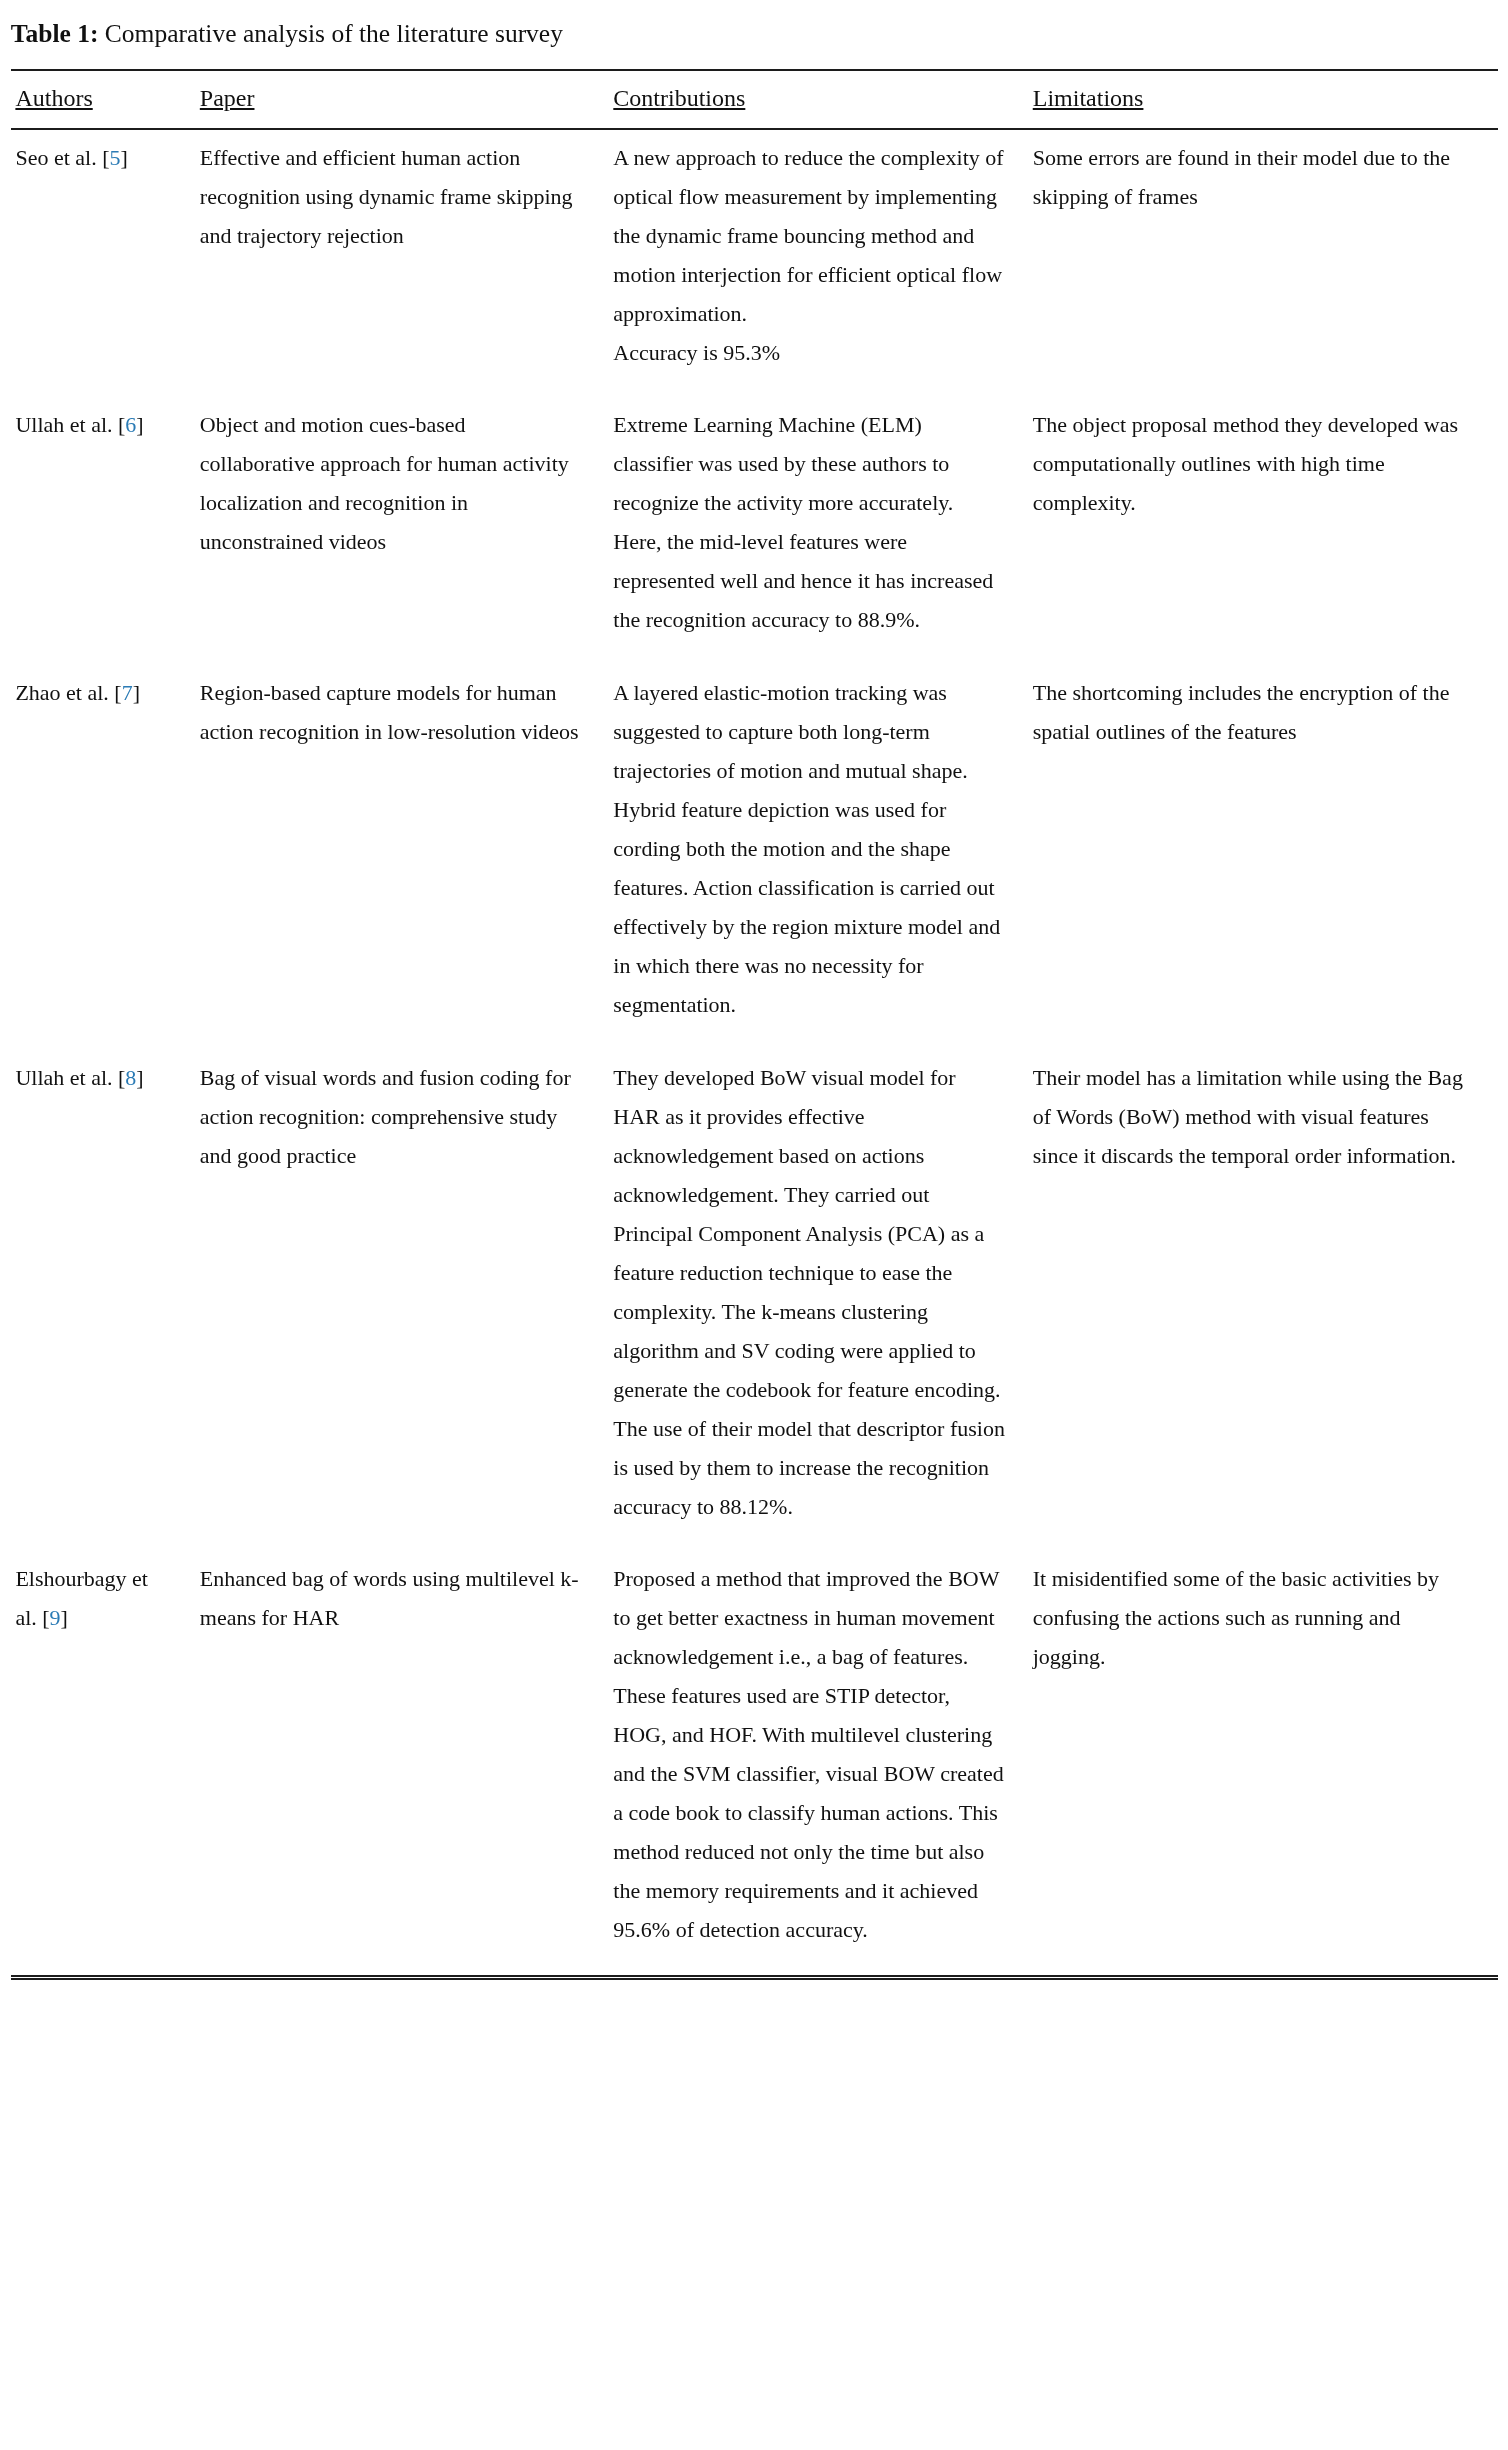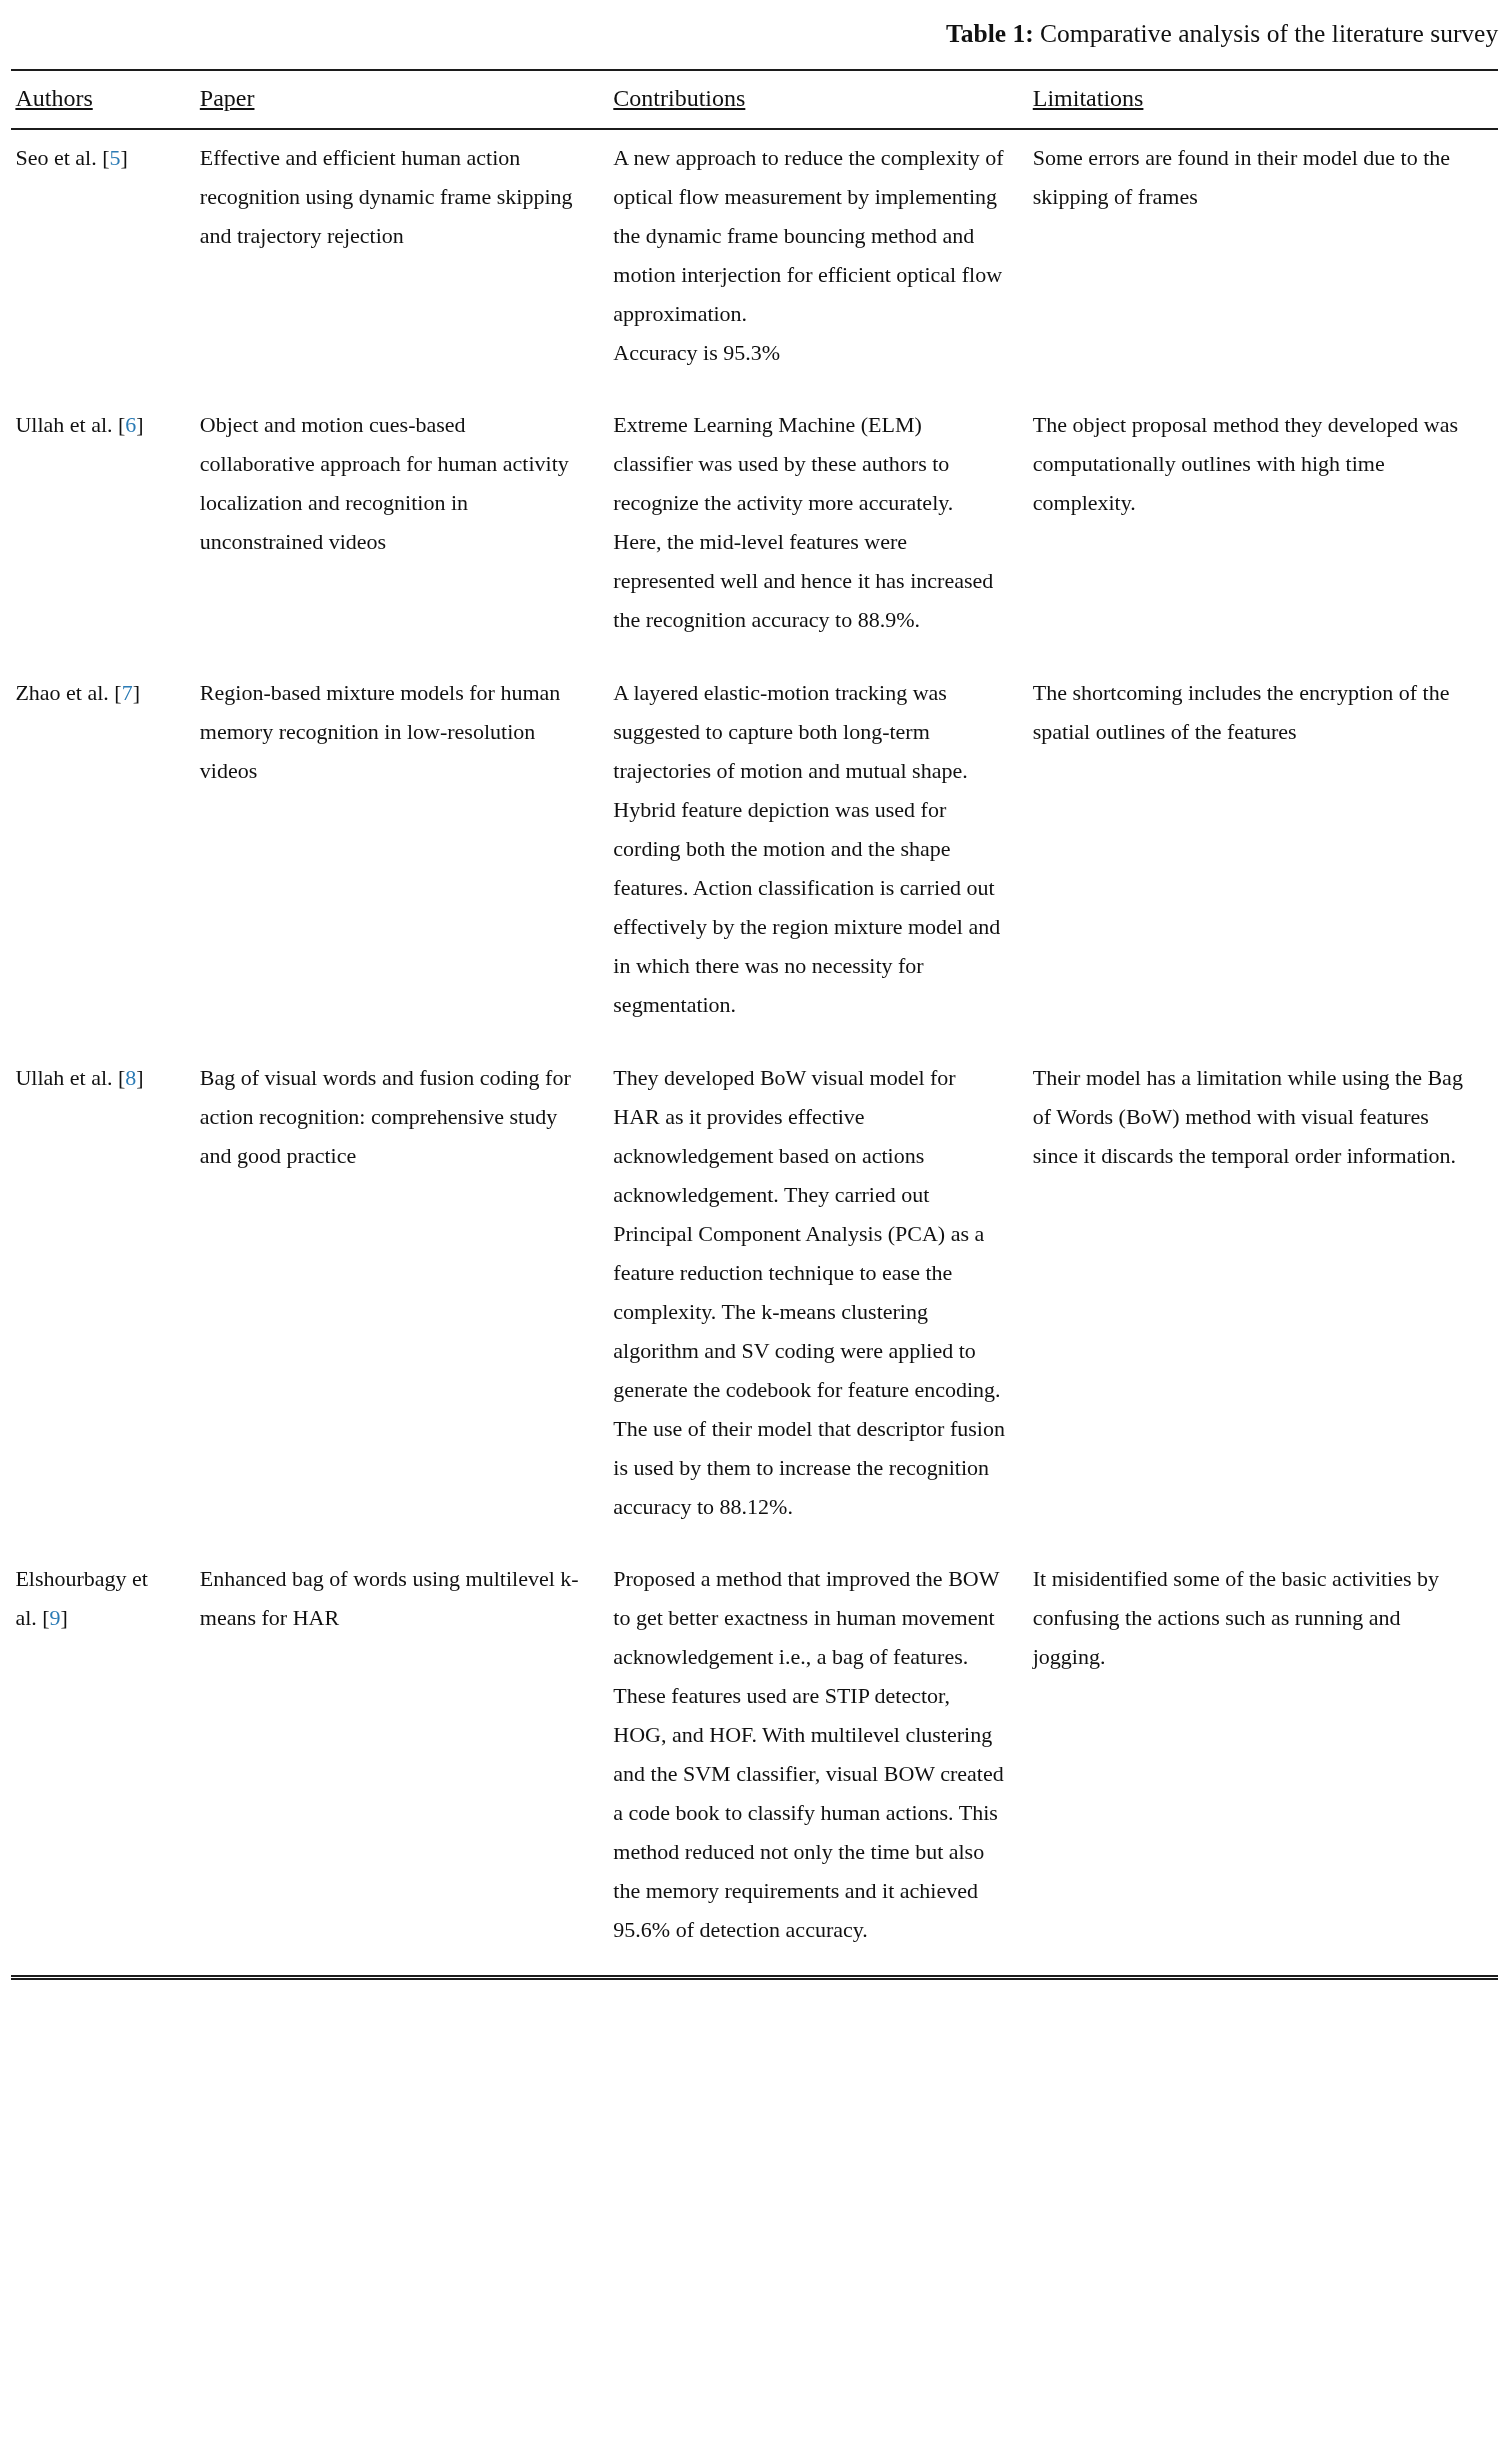--- a/index.html
+++ b/index.html
@@ -9,21 +9,21 @@
   }
   body {
     width: 1509px;
     min-height: 2450px;
     box-sizing: border-box;
     padding: 12.3px 10.8px 23px 10.8px;
     font-family: "Liberation Serif", serif;
     color: #111111;
   }
   .caption {
-    text-align: right;
+    text-align: left;
     font-size: 25.5px;
     line-height: 1.3;
     margin: 4.6px 0 18.5px 0;
   }
   .caption .caption-label {
     font-weight: bold;
   }
   table.lit-table {
     width: 100%;
     border-collapse: collapse;
@@ -93,21 +93,21 @@
       <td class="limitations-cell">Some errors are found in their model due to the skipping of frames</td>
     </tr>
     <tr>
       <td class="author-cell"><span>Ullah et al. [</span><span class="cite" style="color: rgb(43, 123, 181);">6</span><span>]</span></td>
       <td class="paper-cell">Object and motion cues-based collaborative approach for human activity localization and recognition in unconstrained videos</td>
       <td class="contributions-cell">Extreme Learning Machine (ELM) classifier was used by these authors to recognize the activity more accurately. Here, the mid-level features were represented well and hence it has increased the recognition accuracy to 88.9%.</td>
       <td class="limitations-cell">The object proposal method they developed was computationally outlines with high time complexity.</td>
     </tr>
     <tr>
       <td class="author-cell"><span>Zhao et al. [</span><span class="cite" style="color: rgb(43, 123, 181);">7</span><span>]</span></td>
-      <td class="paper-cell">Region-based mixture models for human memory recognition in low-resolution videos</td>
+      <td class="paper-cell">Region-based capture models for human action recognition in low-resolution videos</td>
       <td class="contributions-cell">A layered elastic-motion tracking was suggested to capture both long-term trajectories of motion and mutual shape. Hybrid feature depiction was used for cording both the motion and the shape features. Action classification is carried out effectively by the region mixture model and in which there was no necessity for segmentation.</td>
       <td class="limitations-cell">The shortcoming includes the encryption of the spatial outlines of the features</td>
     </tr>
     <tr>
       <td class="author-cell"><span>Ullah et al. [</span><span class="cite" style="color: rgb(43, 123, 181);">8</span><span>]</span></td>
       <td class="paper-cell">Bag of visual words and fusion coding for action recognition: comprehensive study and good practice</td>
       <td class="contributions-cell">They developed BoW visual model for HAR as it provides effective acknowledgement based on actions acknowledgement. They carried out Principal Component Analysis (PCA) as a feature reduction technique to ease the complexity. The k-means clustering algorithm and SV coding were applied to generate the codebook for feature encoding. The use of their model that descriptor fusion is used by them to increase the recognition accuracy to 88.12%.</td>
       <td class="limitations-cell">Their model has a limitation while using the Bag of Words (BoW) method with visual features since it discards the temporal order information.</td>
     </tr>
     <tr>

